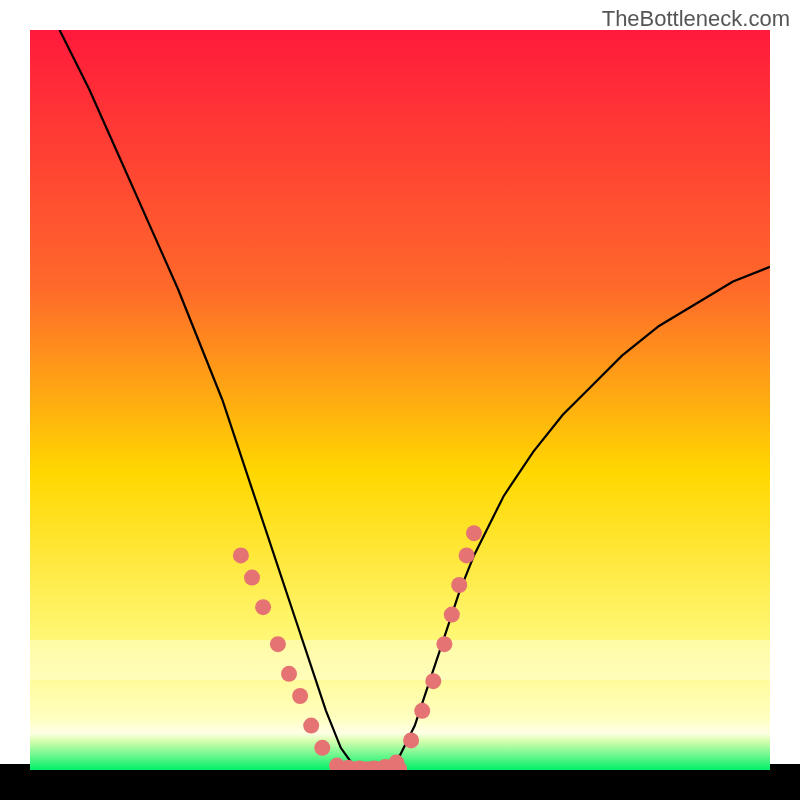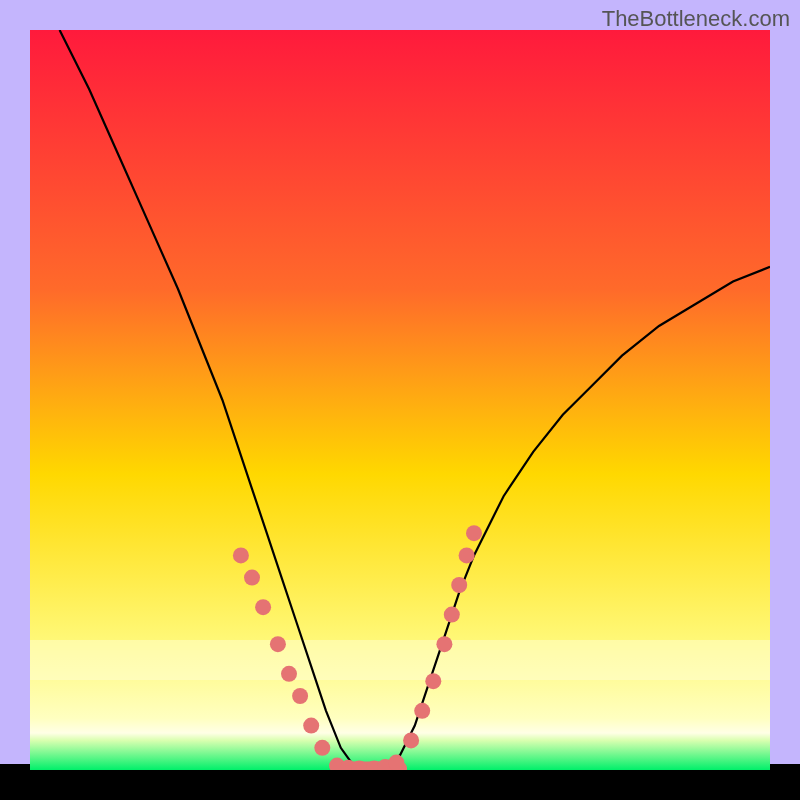--- a/index.html
+++ b/index.html
@@ -7,21 +7,21 @@
     padding: 0;
     width: 800px;
     height: 800px;
     overflow: hidden;
     background: #000;
   }
   .frame {
     position: relative;
     width: 800px;
     height: 764px;
-    background: #c4b5fd;
+    background: #ffffff;
   }
   .plot-area {
     position: absolute;
     left: 30px;
     top: 30px;
     width: 740px;
     height: 740px;
   }
   .watermark {
     position: absolute;

